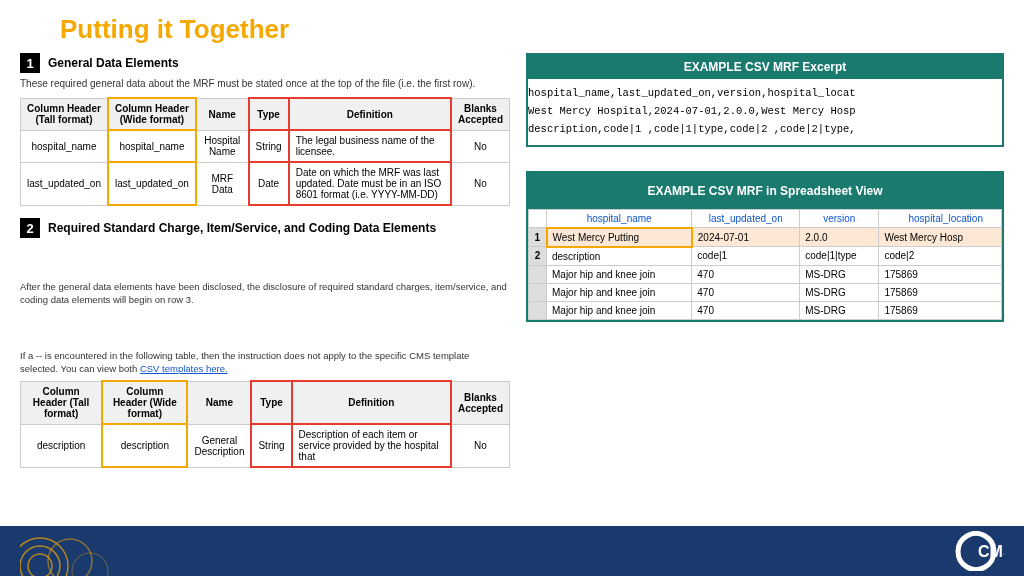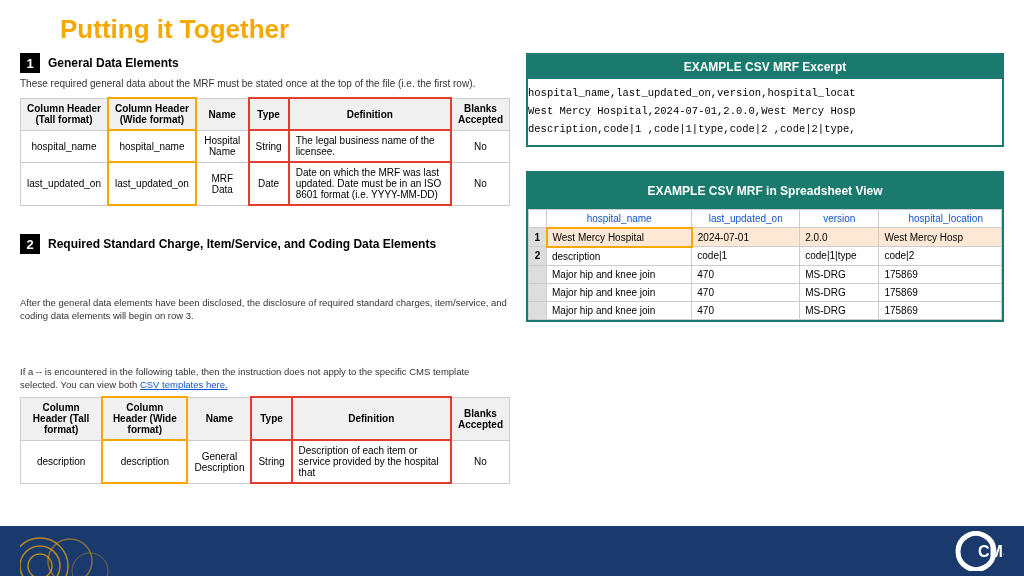--- a/index.html
+++ b/index.html
@@ -62,21 +62,21 @@
       color: #333;
       margin-bottom: 6px;
       line-height: 1.4;
     }
 
     
     .data-table {
       width: 100%;
       border-collapse: collapse;
       font-size: 10px;
-      margin-bottom: 28px;
+      margin-bottom: 12px;
       padding-left: 18px;
     }
     .data-table th, .data-table td {
       border: 1px solid #ccc;
       padding: 4px 6px;
       text-align: center;
       vertical-align: middle;
     }
     .data-table th {
       background: #f0f0f0;
@@ -323,21 +323,21 @@
             <th class="row-number-col"></th>
             <th style="color:#1155cc;">hospital_name</th>
             <th style="color:#1155cc;">last_updated_on</th>
             <th style="color:#1155cc;">version</th>
             <th style="color:#1155cc;padding-left:16px;">hospital_location</th>
           </tr>
         </thead>
         <tbody>
           <tr class="highlight-row-1">
             <td class="row-number-col" style="background:#ddd;font-weight:bold;">1</td>
-            <td style="border:2px solid #f5a800;">West Mercy Hospital</td>
+            <td style="border:2px solid #f5a800;">West Mercy Putting</td>
             <td>2024-07-01</td>
             <td>2.0.0</td>
             <td>West Mercy Hosp</td>
           </tr>
           <tr>
             <td class="row-number-col" style="background:#ddd;font-weight:bold;">2</td>
             <td>description</td>
             <td>code|1</td>
             <td>code|1|type</td>
             <td>code|2</td>

